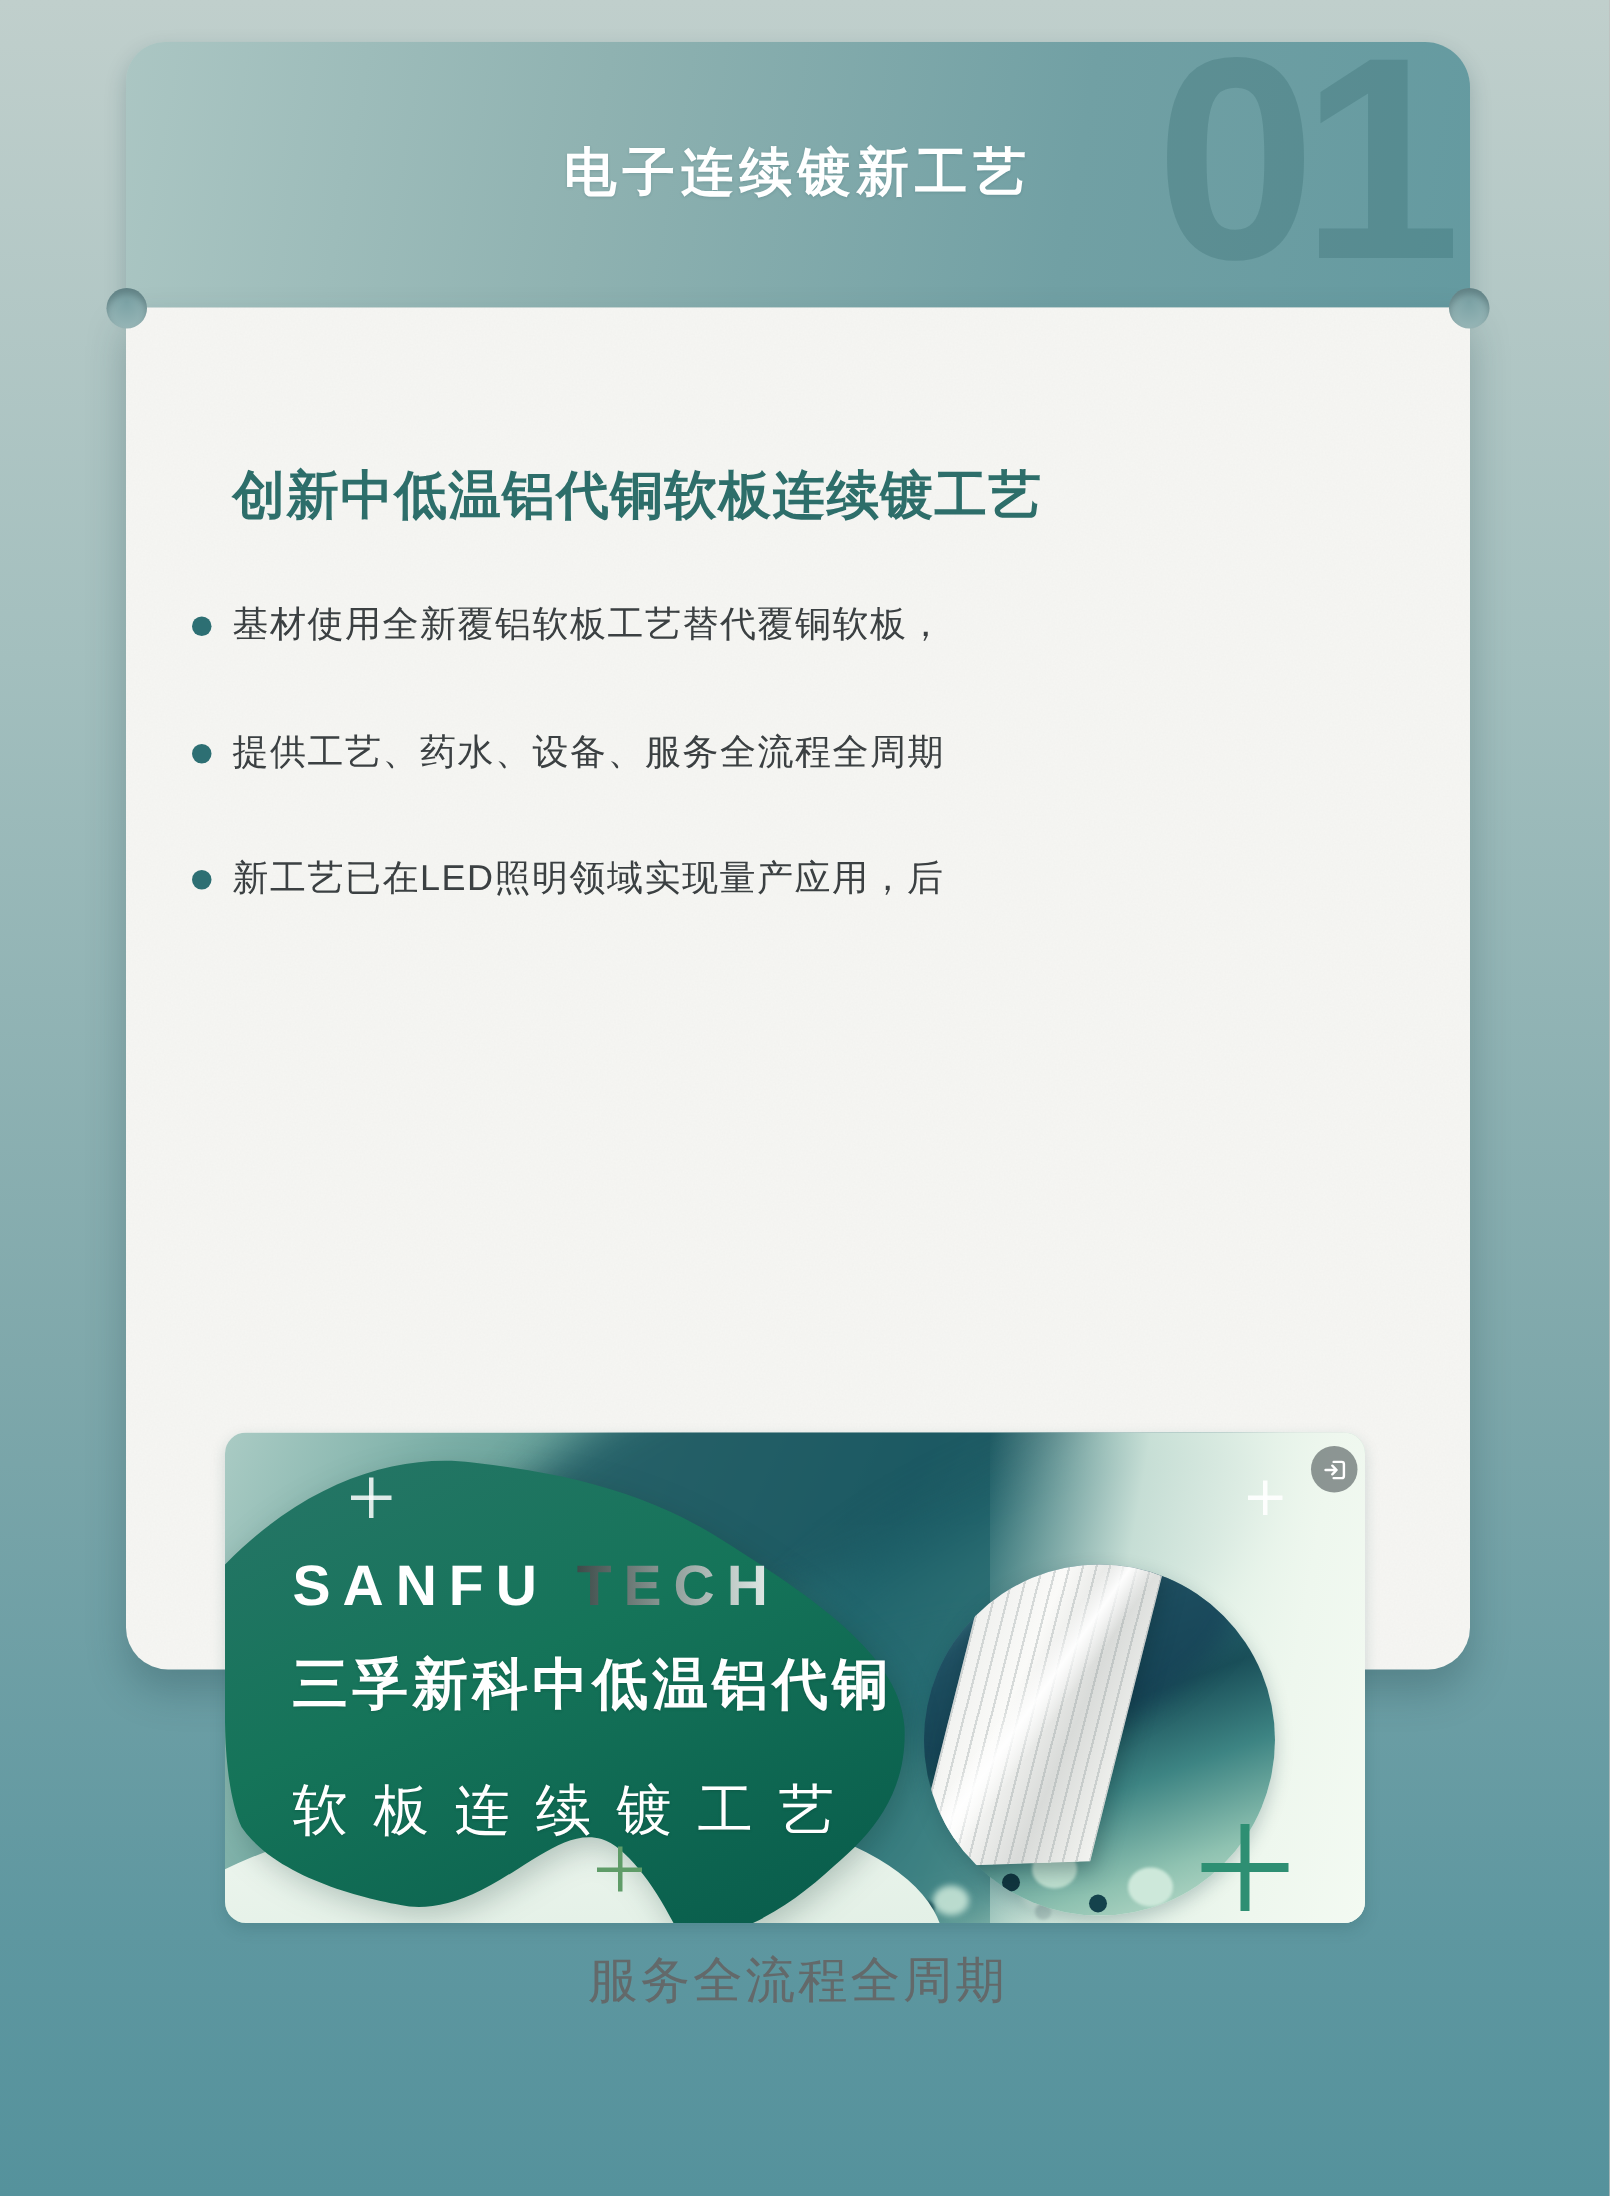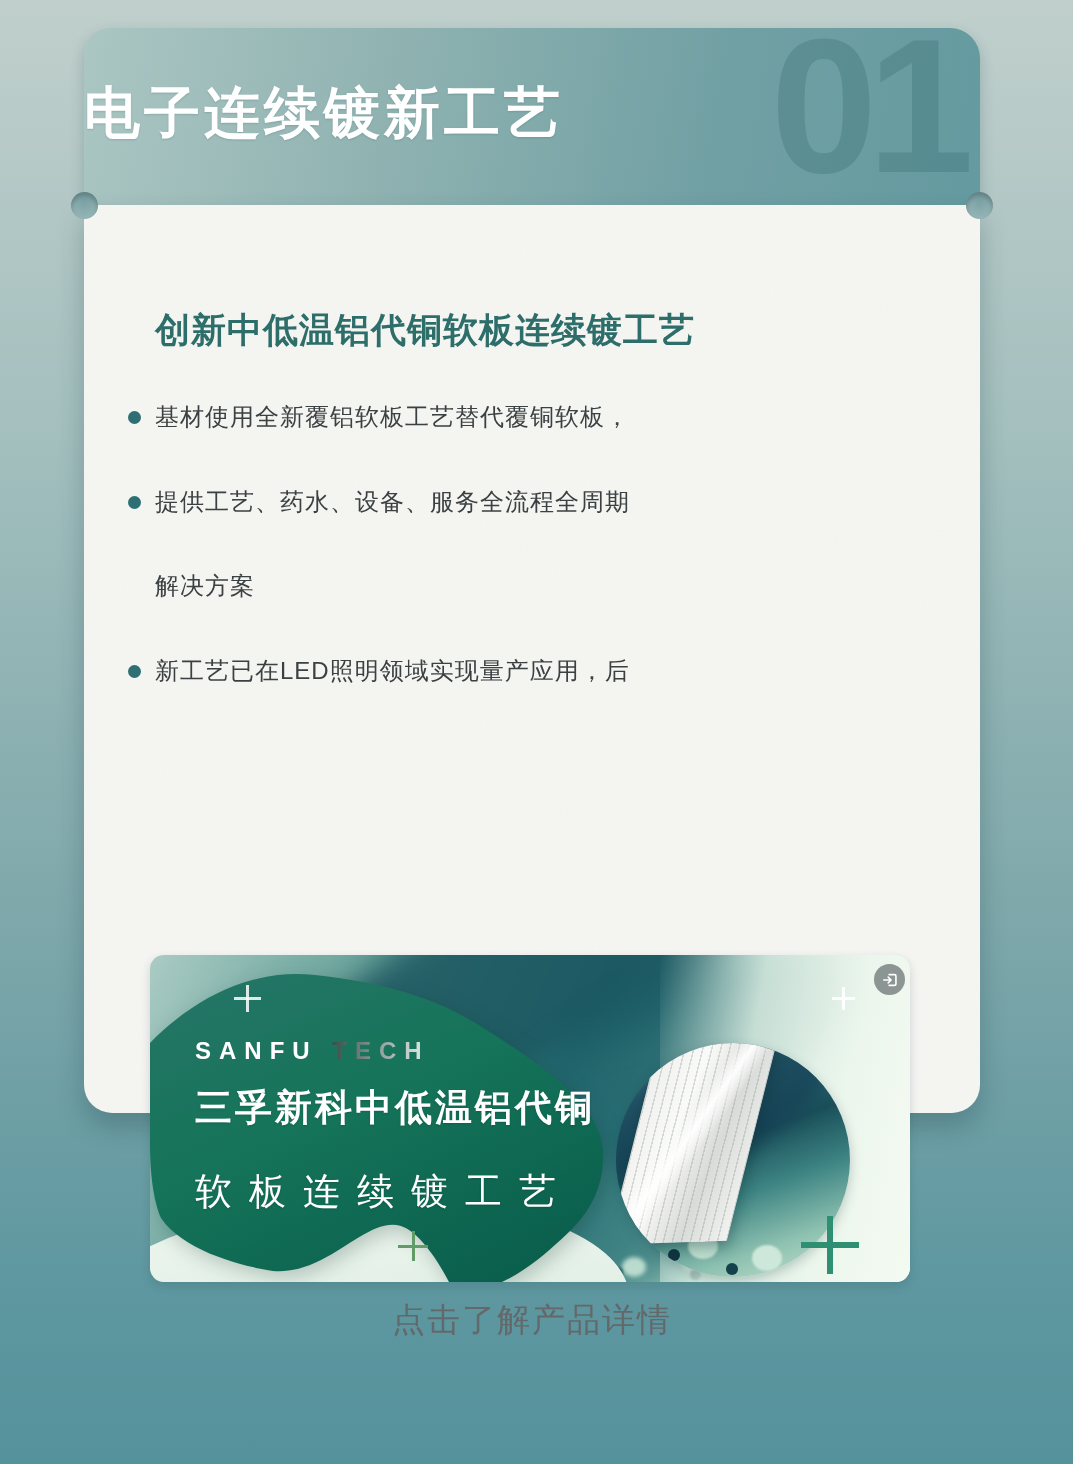--- a/index.html
+++ b/index.html
@@ -19,21 +19,22 @@
   .header-card{
     position:absolute;left:84px;top:28px;width:896px;height:177px;
     background:linear-gradient(100deg,#abc6c3 0%,#8fb2b1 35%,#71a0a4 70%,#649aa0 100%);
     border-radius:26px 30px 6px 6px;
     box-shadow:0 6px 14px rgba(20,60,68,.22);
     overflow:hidden;
   }
   .header-title{
     position:absolute;left:0;right:0;top:50%;
     transform:translateY(-54%);
-    color:#ffffff;font-size:56px;font-weight:700;letter-spacing:4px;
+    text-align:center;
+    color:#ffffff;font-size:35px;font-weight:700;letter-spacing:4px;
     text-shadow:0 1px 2px rgba(30,70,75,.18);
   }
   .header-watermark{
     position:absolute;right:16px;top:-28px;
     font-size:192px;font-weight:700;letter-spacing:-10px;
     color:rgba(34,86,92,.22);
     line-height:1.1;
   }
   .notch{
     position:absolute;width:27px;height:27px;border-radius:50%;
@@ -146,21 +147,21 @@
       linear-gradient(115deg,rgba(255,255,255,0) 38%,rgba(255,255,255,.95) 46%,rgba(255,255,255,0) 56%),
       repeating-linear-gradient(90deg,rgba(125,138,140,.28) 0 1.5px,rgba(0,0,0,0) 1.5px 9px),
       linear-gradient(100deg,#eeefed 0%,#fafaf8 35%,#d9dbd9 68%,#f2f3f0 100%);
     box-shadow:3px 6px 14px rgba(10,40,45,.35);
   }
 
   .blob-svg{position:absolute;left:0;top:0;filter:drop-shadow(4px 6px 10px rgba(10,50,45,.25));}
 
   .promo-text{position:absolute;left:45px;top:82px;color:#ffffff;}
   .brand-line{
-    font-size:24px;font-weight:700;letter-spacing:8px;color:#ffffff;
+    font-size:38px;font-weight:700;letter-spacing:8px;color:#ffffff;
     margin-bottom:18px;
   }
   .brand-suffix{
     background:linear-gradient(90deg,#3c4a48 0%,#8d9b97 45%,#e9f1ee 100%);
     -webkit-background-clip:text;background-clip:text;color:transparent;
   }
   .promo-line-1{font-size:37px;font-weight:700;letter-spacing:3px;margin-bottom:34px;text-shadow:0 1px 2px rgba(10,50,45,.25);}
   .promo-line-2{font-size:37px;font-weight:400;letter-spacing:17px;text-shadow:0 1px 2px rgba(10,50,45,.25);}
 
   .plus{position:absolute;width:var(--s);height:var(--s);}
@@ -206,21 +207,20 @@
       <div class="bullet-item">
         <span class="bullet-dot"></span>
         <div class="bullet-text">
           <div>基材使用全新覆铝软板工艺替代覆铜软板，</div>
         </div>
       </div>
       <div class="bullet-item">
         <span class="bullet-dot"></span>
         <div class="bullet-text">
           <div>提供工艺、药水、设备、服务全流程全周期</div>
-          <div>解决方案</div>
         </div>
       </div>
       <div class="bullet-item">
         <span class="bullet-dot"></span>
         <div class="bullet-text">
           <div>新工艺已在LED照明领域实现量产应用，后</div>
         </div>
       </div>
     </div>
 
@@ -278,16 +278,16 @@
       <div class="plus plus-br"></div>
 
       <div class="preview-icon">
         <svg width="18" height="18" viewBox="0 0 20 20" xmlns="http://www.w3.org/2000/svg">
           <path d="M9 4 h6 a1.6 1.6 0 0 1 1.6 1.6 v8.8 a1.6 1.6 0 0 1 -1.6 1.6 h-6" fill="none" stroke="#ffffff" stroke-width="1.8" stroke-linecap="round"></path>
           <path d="M3 10 h7.5 M8 6.8 L11.2 10 L8 13.2" fill="none" stroke="#ffffff" stroke-width="1.8" stroke-linecap="round" stroke-linejoin="round"></path>
         </svg>
       </div>
     </div>
 
-    <div class="card-caption">点击了解产品详情</div>
+    <div class="card-caption">服务全流程全周期</div>
   </div>
 
 </div>
 
 </body></html>

